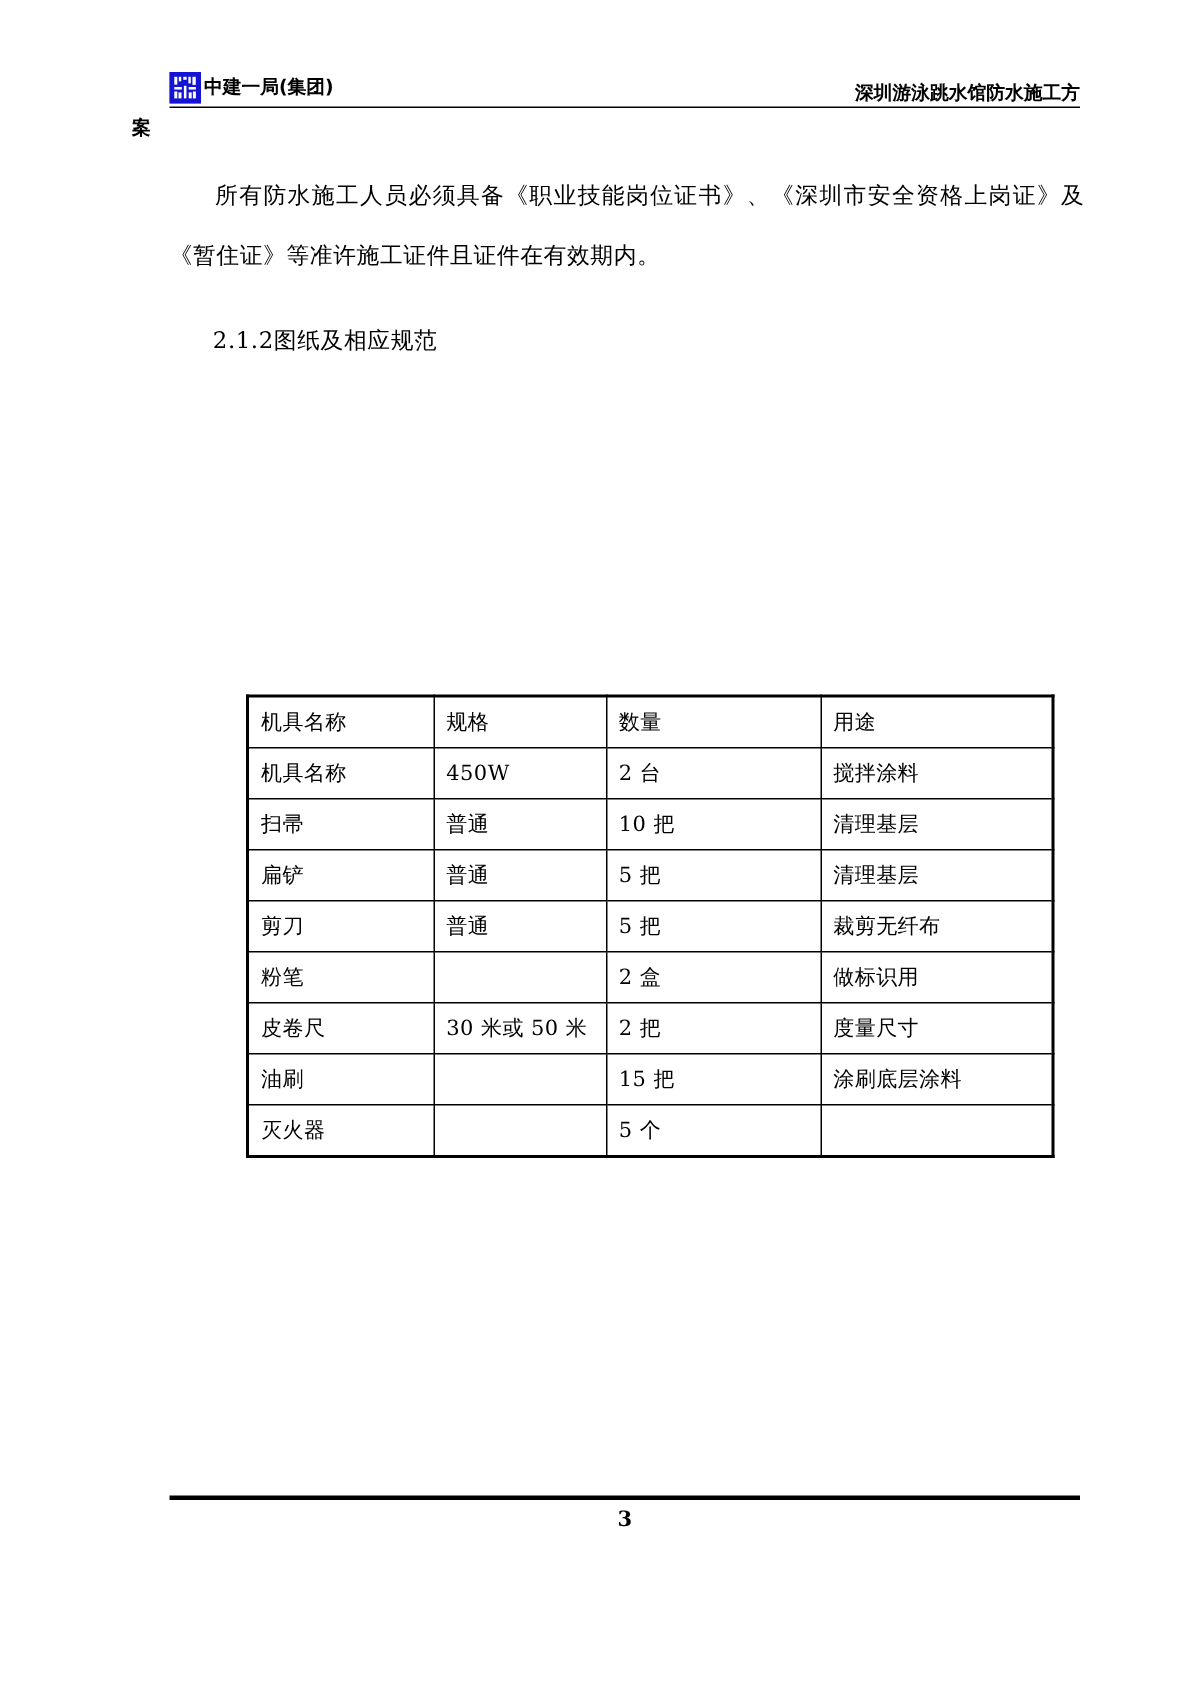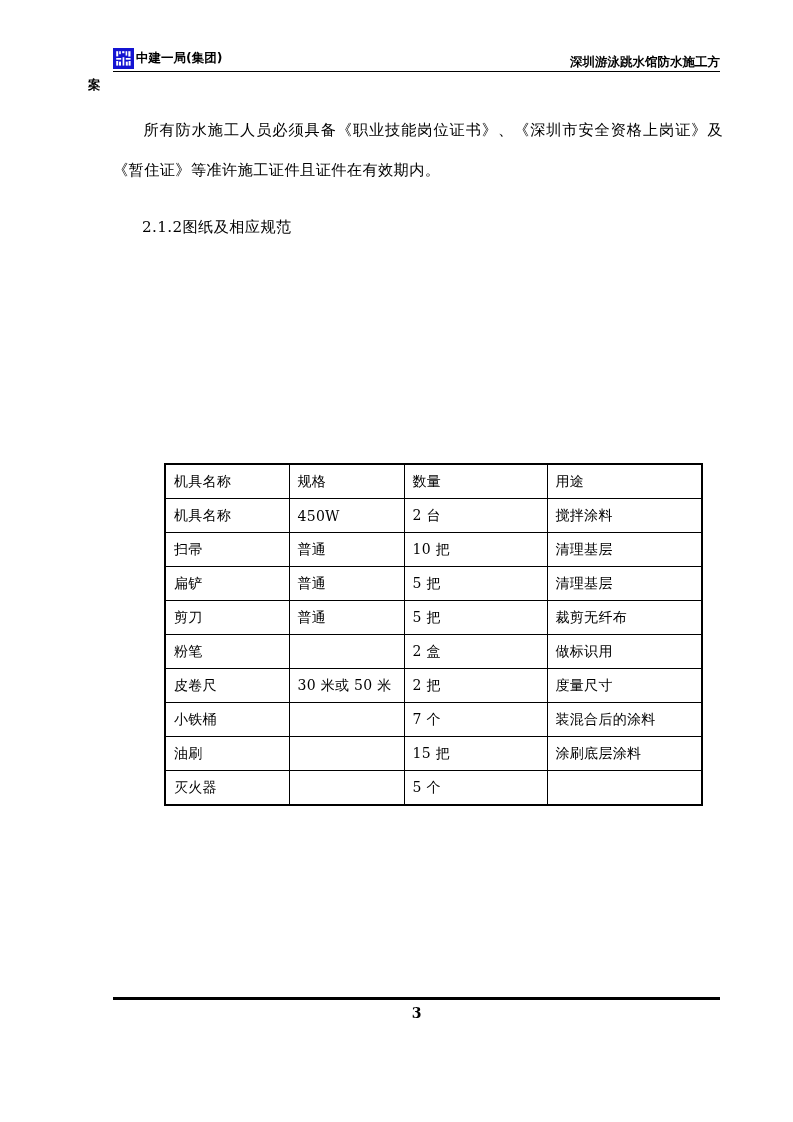--- a/index.html
+++ b/index.html
@@ -249,26 +249,20 @@
           <td>2 盒</td>
           <td>做标识用</td>
         </tr>
         <tr>
           <td>皮卷尺</td>
           <td>30 米或 50 米</td>
           <td>2 把</td>
           <td>度量尺寸</td>
         </tr>
         <tr>
-          <td>小铁桶</td>
-          <td></td>
-          <td>7 个</td>
-          <td class="ind2">装混合后的涂料</td>
-        </tr>
-        <tr>
           <td>油刷</td>
           <td></td>
           <td>15 把</td>
           <td>涂刷底层涂料</td>
         </tr>
         <tr>
           <td>灭火器</td>
           <td></td>
           <td>5 个</td>
           <td></td>

